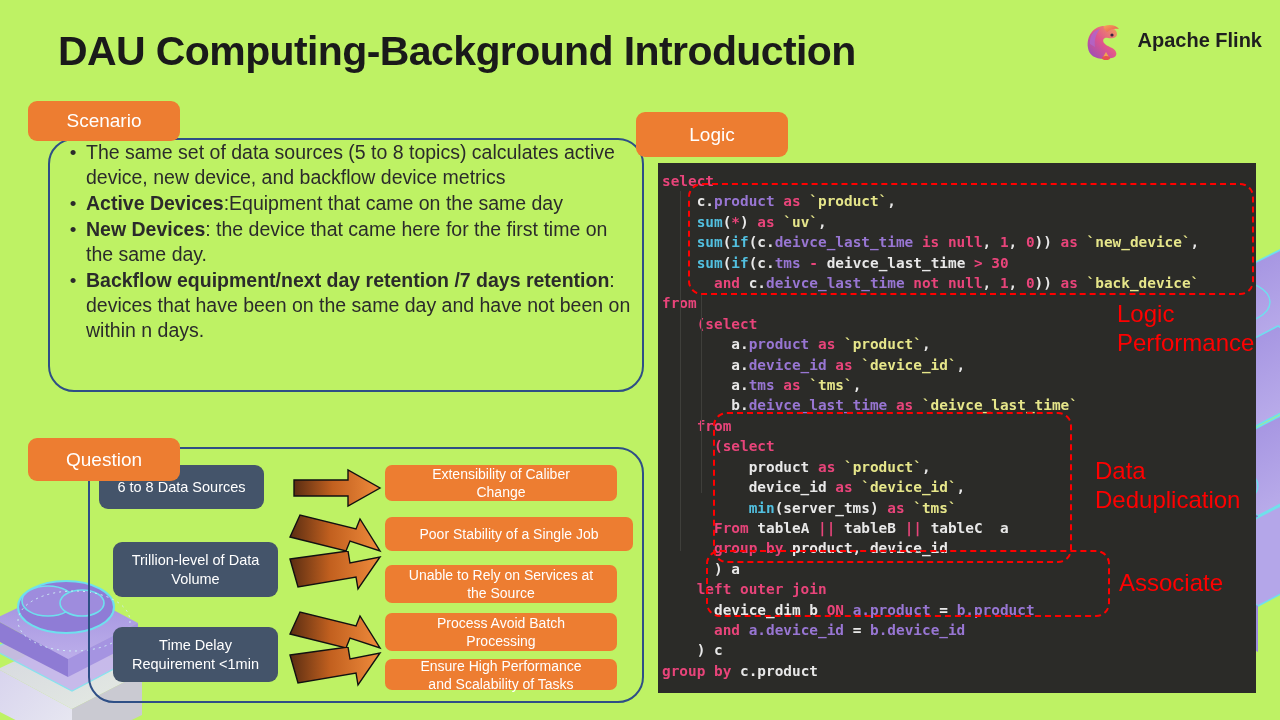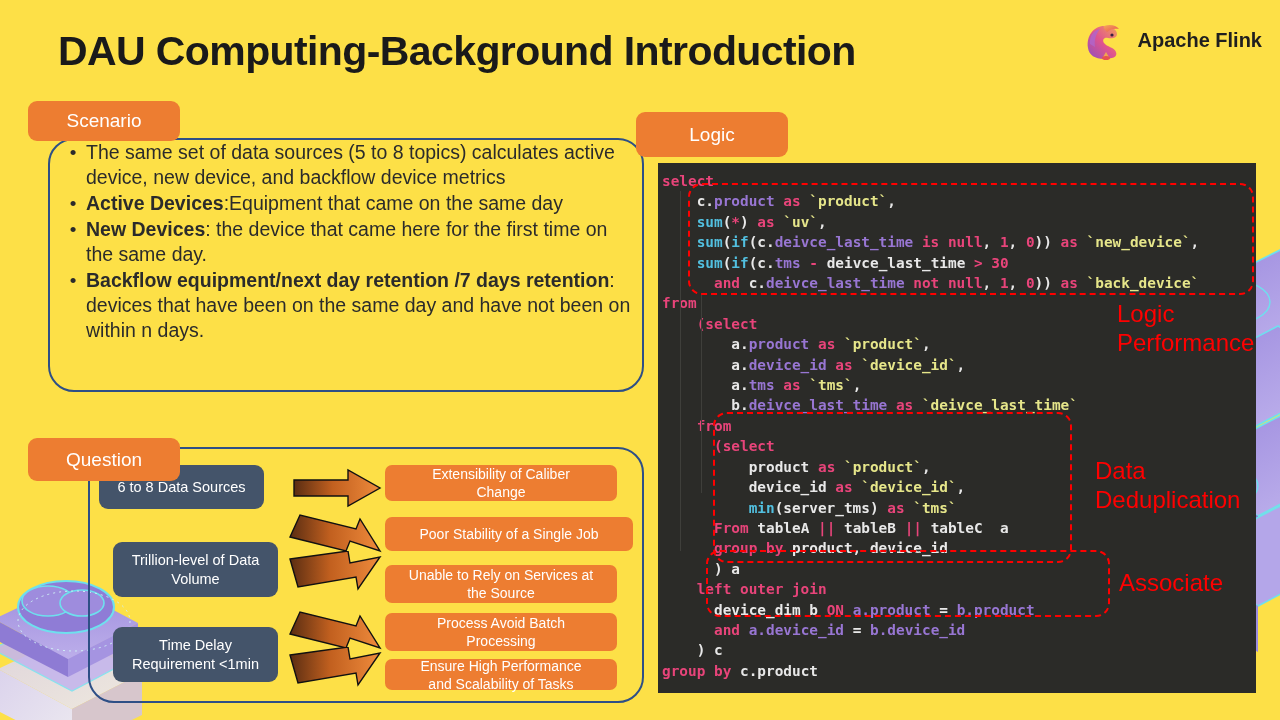--- a/index.html
+++ b/index.html
@@ -2,21 +2,21 @@
 <html><head>
 <meta charset="utf-8">
 <style>
   html,body{margin:0;padding:0;}
   body{
     width:1280px;height:720px;
     background:#f7f7f7;
     font-family:"Liberation Sans", sans-serif;
     overflow:hidden;position:relative;
   }
-  .slide{position:absolute;inset:0;background:#fde047;overflow:hidden;}
+  .slide{position:absolute;inset:0;background:#bef264;overflow:hidden;}
 
   
   .deco-left{position:absolute;left:-18px;bottom:-6px;width:170px;height:185px;pointer-events:none;}
   .deco-right{position:absolute;right:0px;top:240px;width:120px;height:470px;pointer-events:none;}
 
   
   .title{
     position:absolute;left:58px;top:28px;
     font-size:41px;font-weight:bold;color:#1a1a1a;
     letter-spacing:-.6px;white-space:nowrap;

